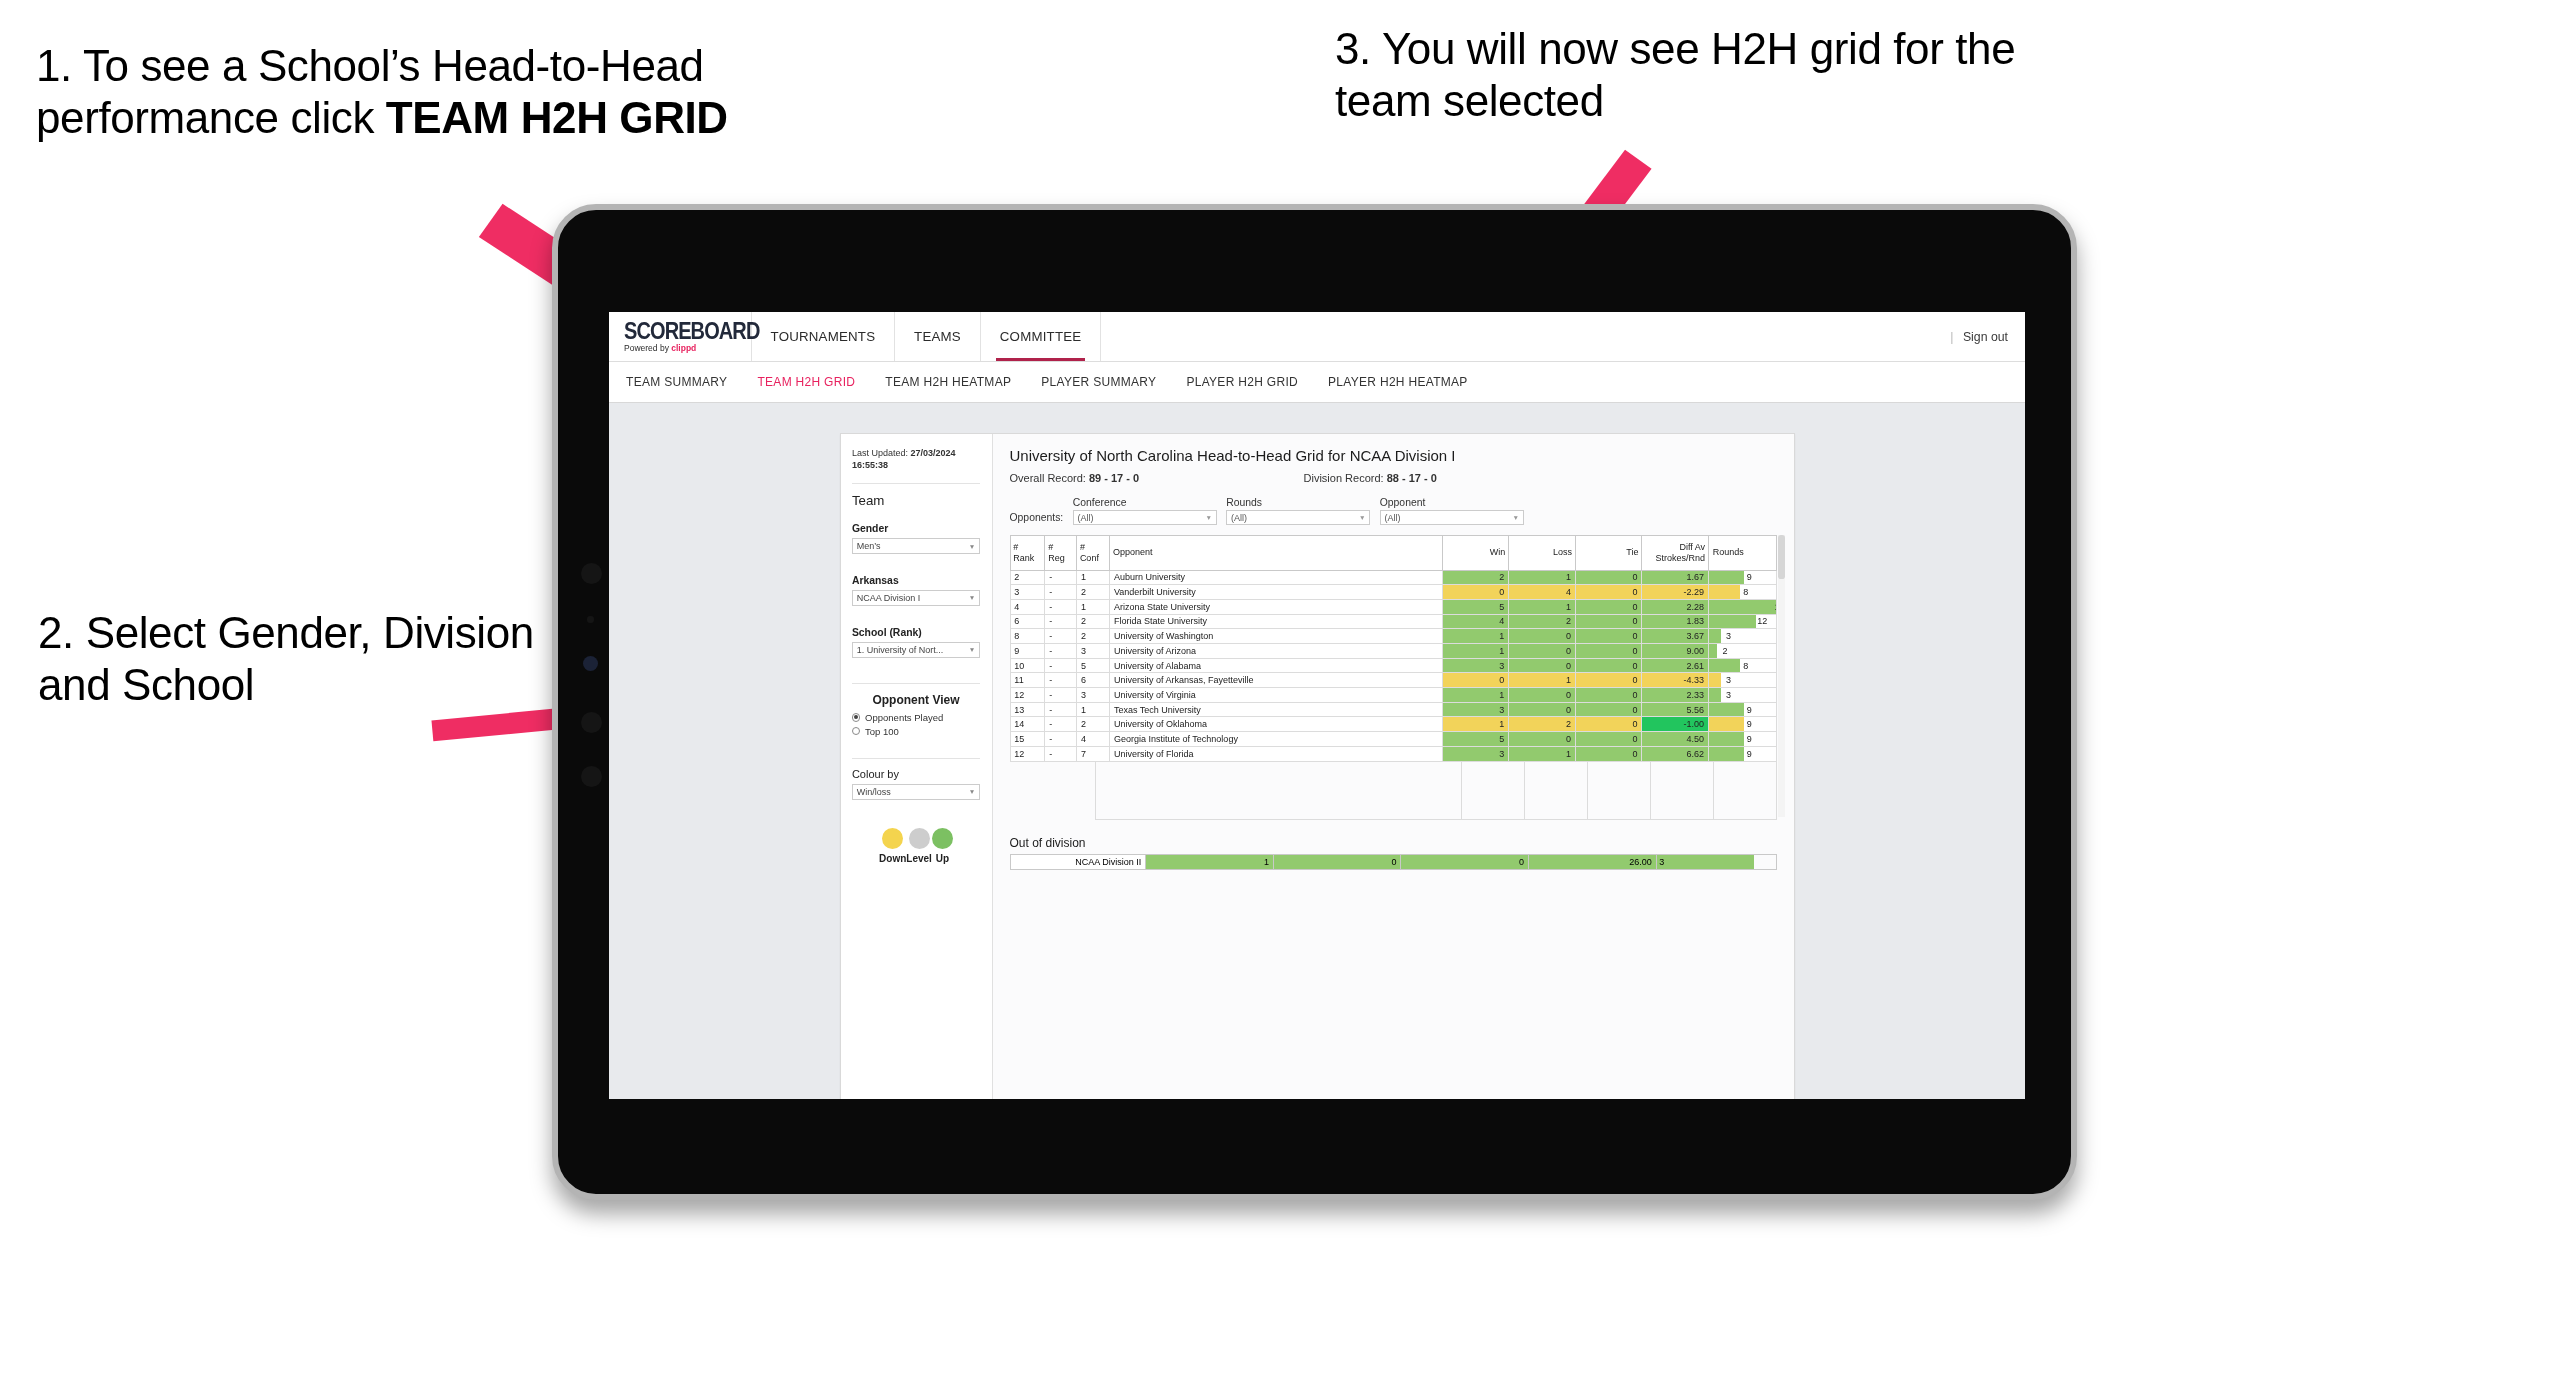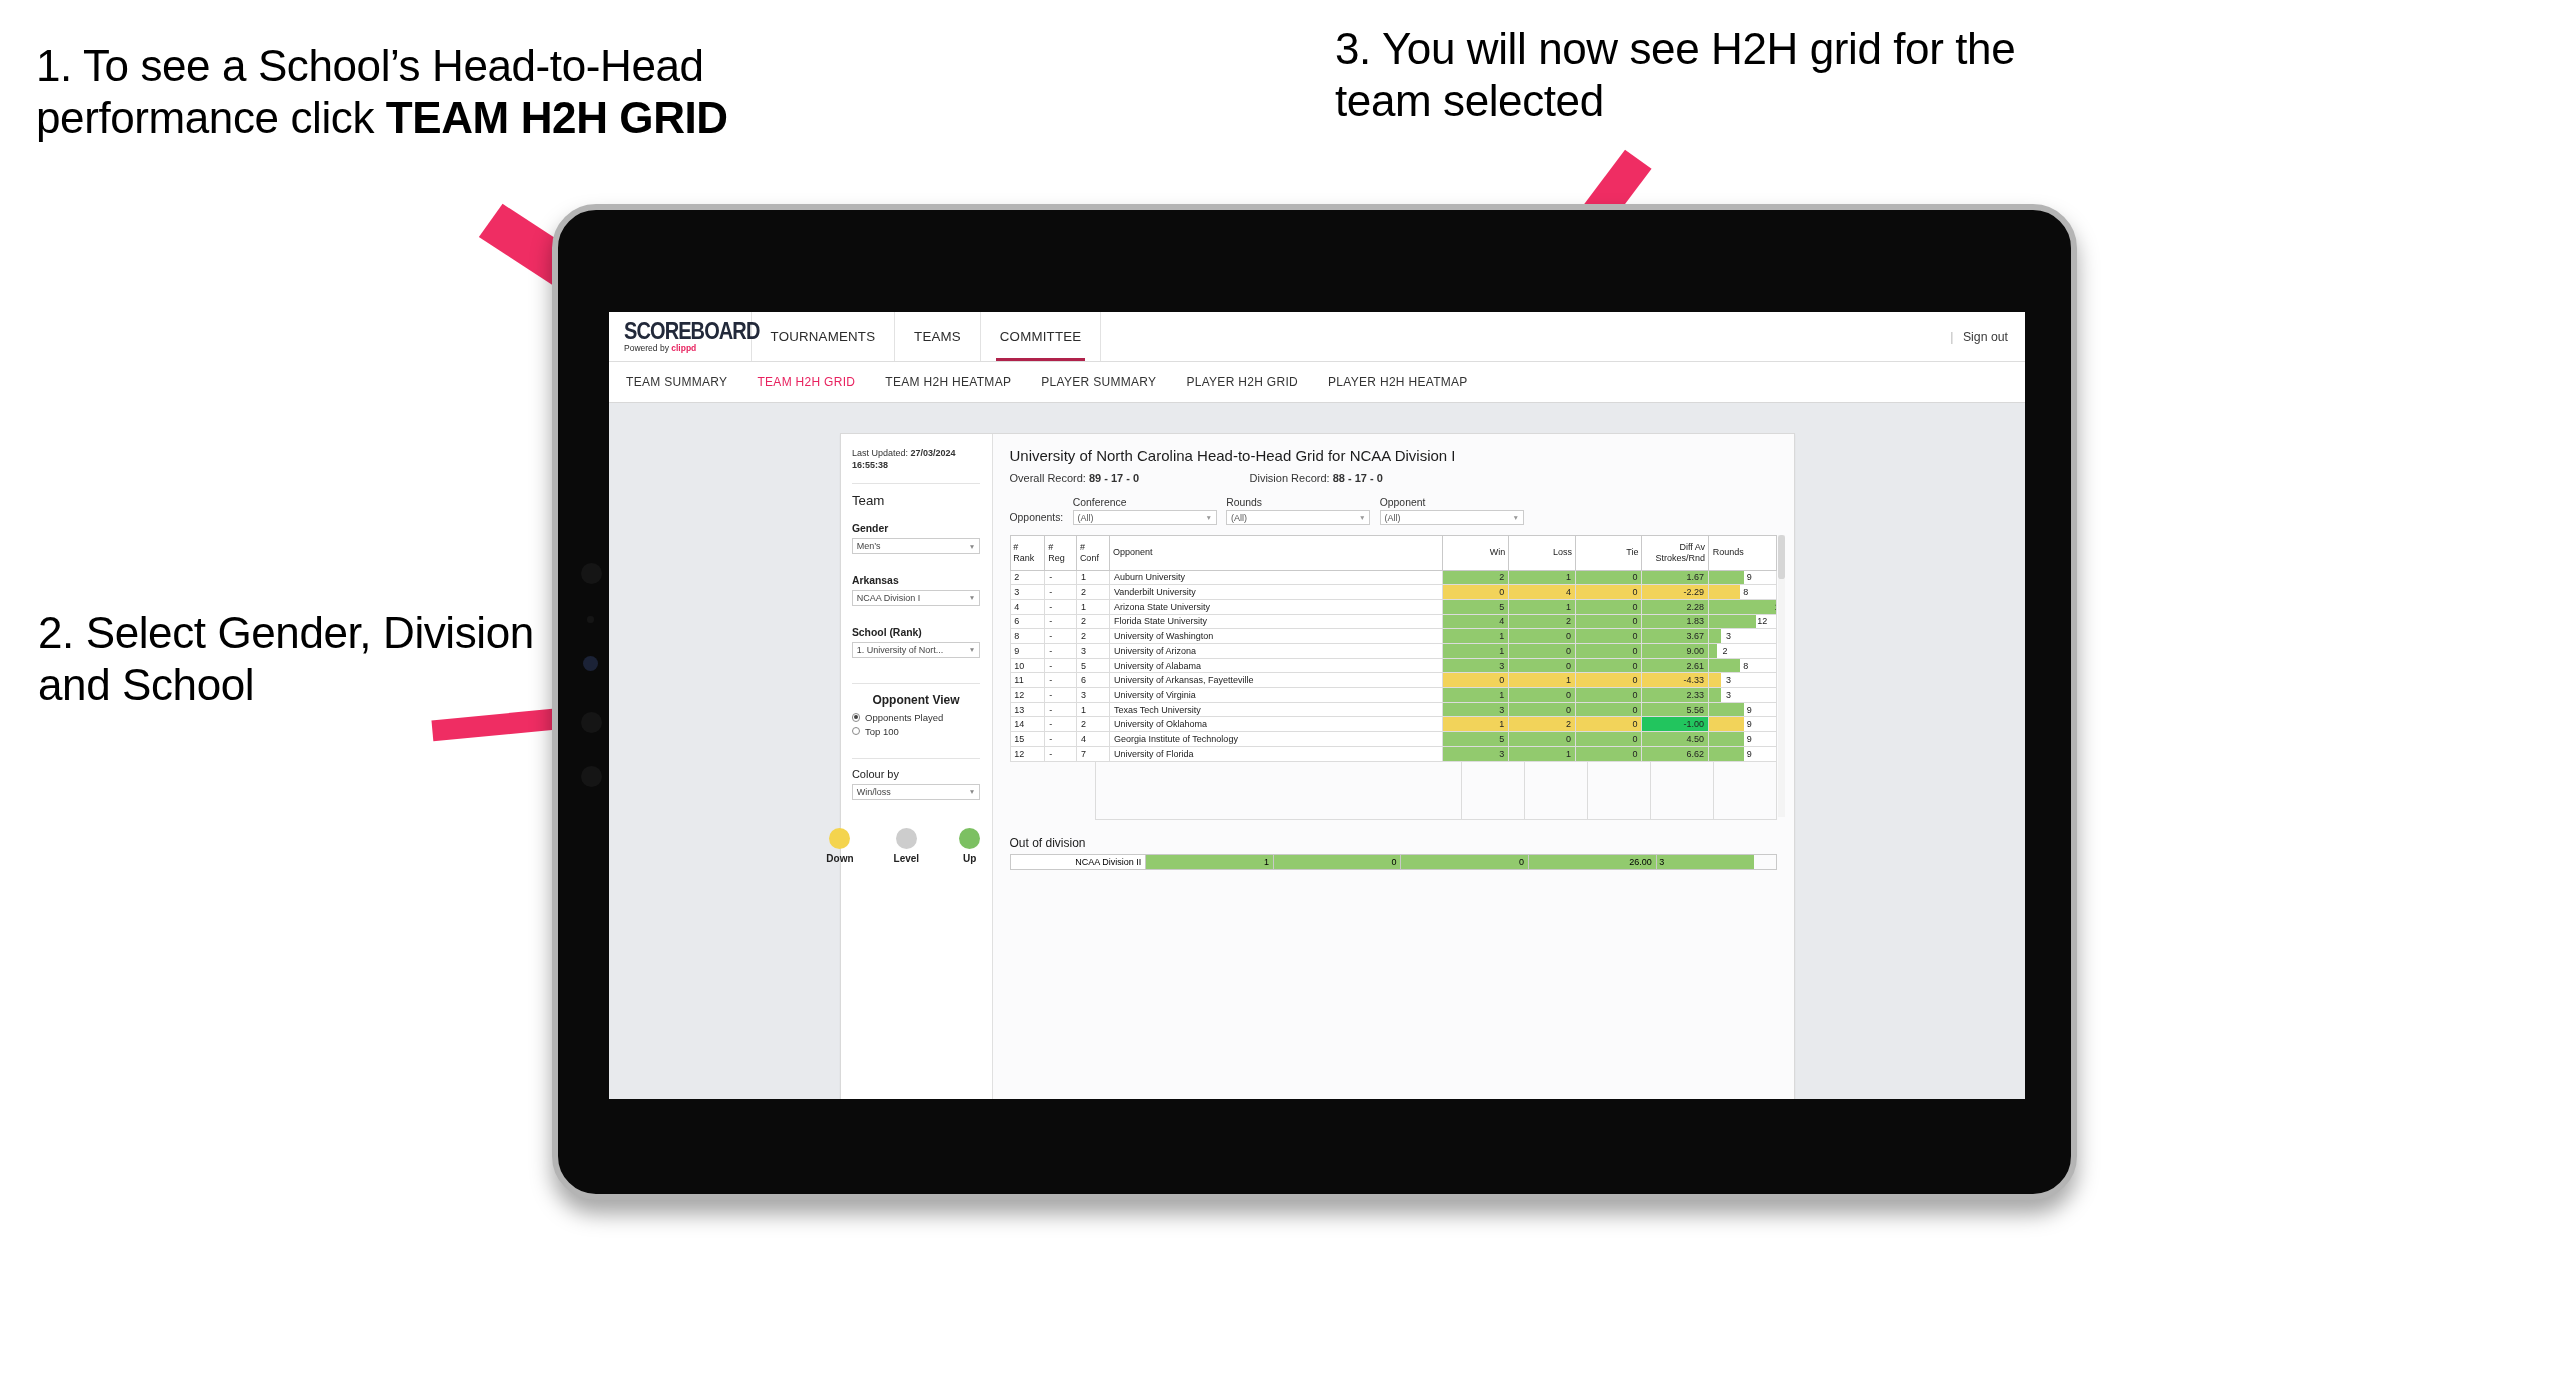--- a/index.html
+++ b/index.html
@@ -63,30 +63,30 @@
   .select{
     height:16px;border:0.9px solid #ccc;background:#fff;font-size:9px;color:#444;
     display:flex;align-items:center;padding:0 3.8px;box-sizing:border-box;position:relative;width:100%;
   }
   .select .caret{margin-left:auto;font-size:6.6px;color:#888;}
   .fieldgap{height:21px;}
   .side h4{font-size:12px;font-weight:bold;color:#222;margin:0 0 4.7px 0;text-align:center;}
   .radiorow{display:flex;align-items:center;gap:4.7px;font-size:9.5px;color:#333;margin-bottom:2.8px;}
   .radio{width:8.5px;height:8.5px;border:0.9px solid #8a8a8a;border-radius:50%;box-sizing:border-box;display:inline-block;position:relative;background:#fff;flex:none;}
   .radio.on:after{content:"";position:absolute;left:1.4px;top:1.4px;width:3.8px;height:3.8px;border-radius:50%;background:#444;}
-  .legend{display:flex;justify-content:flex-end;margin-top:28.4px;gap:40px;}
+  .legend{display:flex;justify-content:center;margin-top:28.4px;}
   .legitem{text-align:center;}
   .dot{width:21px;height:21px;border-radius:50%;margin:0 auto 3.8px auto;}
   .legitem span{font-size:10px;color:#222;font-weight:bold;}
 
   
   .main{flex:1;min-width:0;padding:13.3px 17px 0 17px;box-sizing:border-box;background:#fbfbfc;position:relative;}
   .vtitle{font-size:15px;color:#1c1c1c;margin:0 0 7.6px 0;font-weight:normal;}
   .records{display:flex;font-size:11px;color:#333;margin-bottom:13.3px;}
-  .records .r1{width:240px;}
+  .records .r1{width:294px;}
   .records b{font-weight:bold;}
   .filters{display:flex;align-items:flex-end;gap:9.5px;margin-bottom:9.5px;}
   .filtlabel{font-size:10.4px;color:#333;padding-bottom:1.9px;white-space:nowrap;}
   .filtgrp{display:flex;flex-direction:column;}
   .filtgrp .cap{font-size:10.4px;color:#333;margin-bottom:1.9px;}
   .filtsel{height:15px;border:0.9px solid #ccc;background:#fff;font-size:9px;color:#555;display:flex;align-items:center;padding:0 3.8px;box-sizing:border-box;}
   .filtsel .caret{margin-left:auto;font-size:6.6px;color:#999;}
   .w1{width:144px;}.w2{width:144px;}.w3{width:144px;}
 
   

